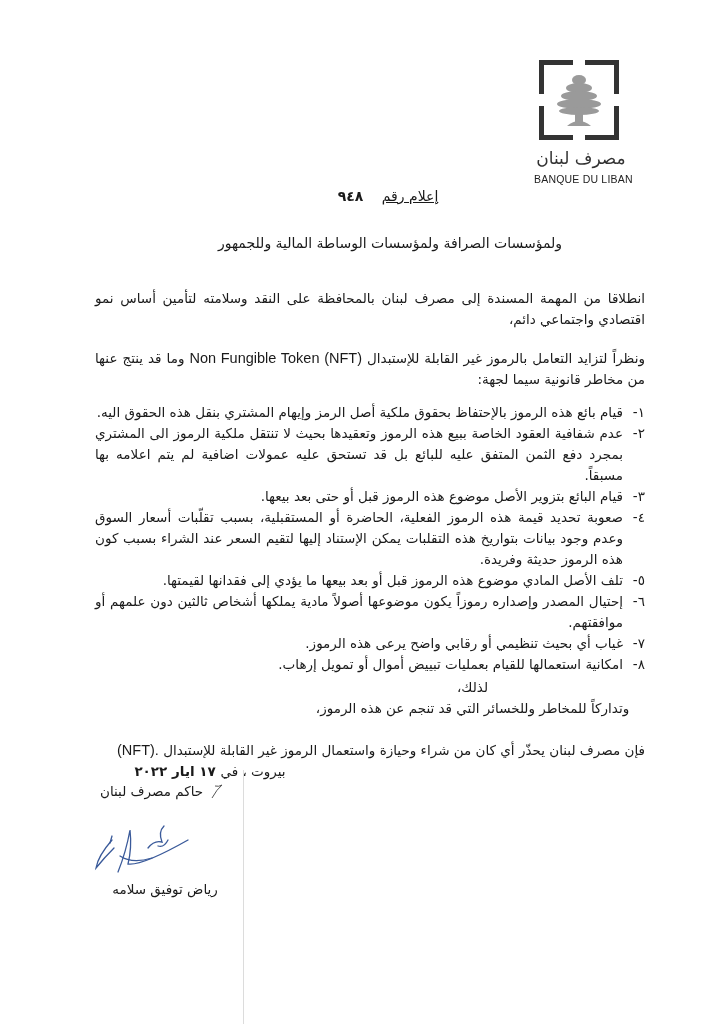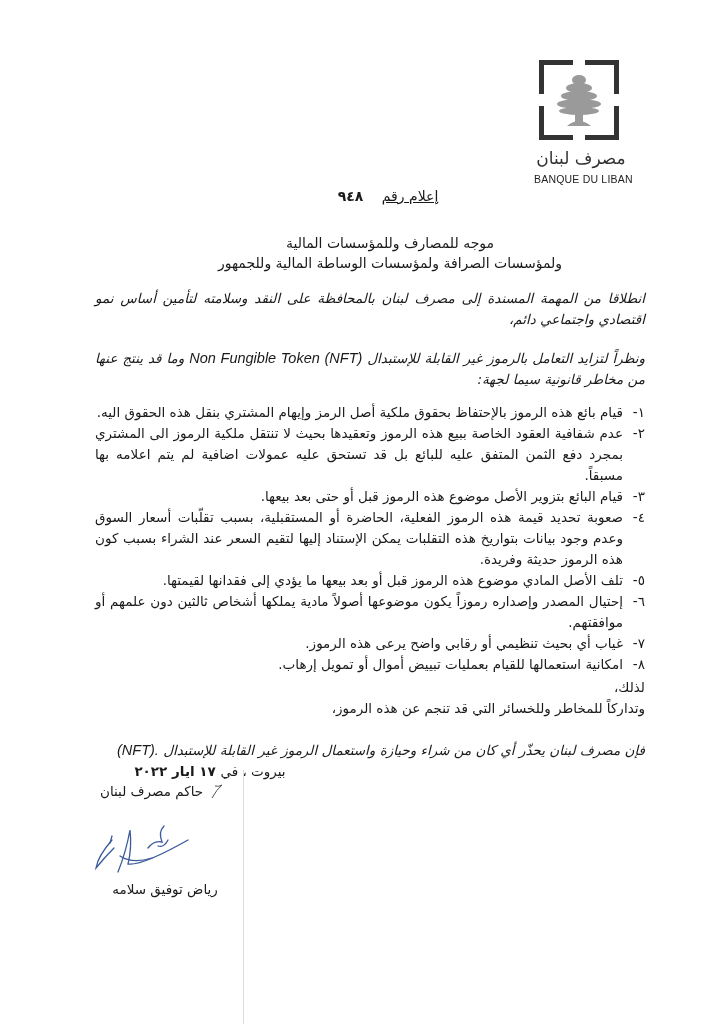--- a/index.html
+++ b/index.html
@@ -9,26 +9,26 @@
     }
     .page { position: absolute; left: 0; top: 0; width: 580px; height: 1024px; }
     
     .logo { position: absolute; left: 534px; top: 60px; width: 110px; }
     .logo-frame { position: relative; width: 80px; height: 80px; margin-left: 5px; }
     .logo-frame .c { position: absolute; background: #333; }
     .logo-tree { position: absolute; left: 16px; top: 12px; width: 48px; height: 56px; }
     .logo-ar { position: absolute; left: 2px; top: 88px; font-size: 17px; color: #333; direction: rtl; width: 90px; text-align: center; font-family: "DejaVu Serif", serif; }
     .logo-en { position: absolute; left: 0; top: 113px; font-size: 10.5px; color: #222; letter-spacing: 0.2px; white-space: nowrap; font-family: "Liberation Sans", sans-serif; text-align: center; }
     
-    .t { position: absolute; font-size: 13.5px; line-height: 21px; direction: rtl; text-align: right; font-family: "DejaVu Sans", sans-serif; }
+    .t { position: absolute; font-size: 13.5px; line-height: 21px; direction: rtl; text-align: center; font-family: "DejaVu Sans", sans-serif; }
     .title { left: 238px; top: 186px; width: 300px; text-align: center; font-size: 14px; }
     .title .lbl { text-decoration: underline; }
     .title .num { font-weight: bold; margin-right: 14px; }
     .addressee { left: 180px; top: 233px; width: 420px; text-align: center; font-size: 14px; line-height: 20px; }
-    .para { left: 95px; width: 550px; text-align: justify; text-align-last: right; font-style: italic; }
+    .para { left: 95px; width: 550px; text-align: justify; text-align-last: right; }
     .p1 { top: 288px; }
     .p2 { top: 348px; }
     .list { position: absolute; left: 95px; top: 402px; width: 550px; direction: rtl; font-size: 13.5px; line-height: 21px; margin: 0; padding: 0; list-style: none; }
     .list li { position: relative; padding-right: 22px; text-align: justify; text-align-last: right; }
     .list li .n { position: absolute; right: 0; top: 0; }
     .p3 { top: 677px; left: 300px; width: 345px; }
     .p4 { top: 740px; }
     .date { left: 110px; top: 761px; width: 200px; font-weight: bold; text-align: center; }
     .date .cs { font-weight: normal; }
     .gov { left: 100px; top: 781px; width: 170px; text-align: left; }
@@ -69,21 +69,20 @@
     <div class="logo-ar">مصرف لبنان</div>
     <div class="logo-en">BANQUE DU LIBAN</div>
   </div>
 
   <div class="t title">
     <span class="lbl">إعلام رقم</span>
     <span class="num">٩٤٨</span>
   </div>
 
   <div class="t addressee">
-    <div>موجه للمصارف وللمؤسسات المالية</div>
     <div>ولمؤسسات الصرافة ولمؤسسات الوساطة المالية وللجمهور</div>
   </div>
 
   <div class="t para p1">انطلاقا من المهمة المسندة إلى مصرف لبنان بالمحافظة على النقد وسلامته لتأمين أساس نمو اقتصادي واجتماعي دائم،</div>
 
   <div class="t para p2">
     <span>ونظراً لتزايد التعامل بالرموز غير القابلة للإستبدال</span>
     <span class="en">Non Fungible Token (NFT)</span>
     <span>وما قد ينتج عنها من مخاطر قانونية سيما لجهة:</span>
   </div>

